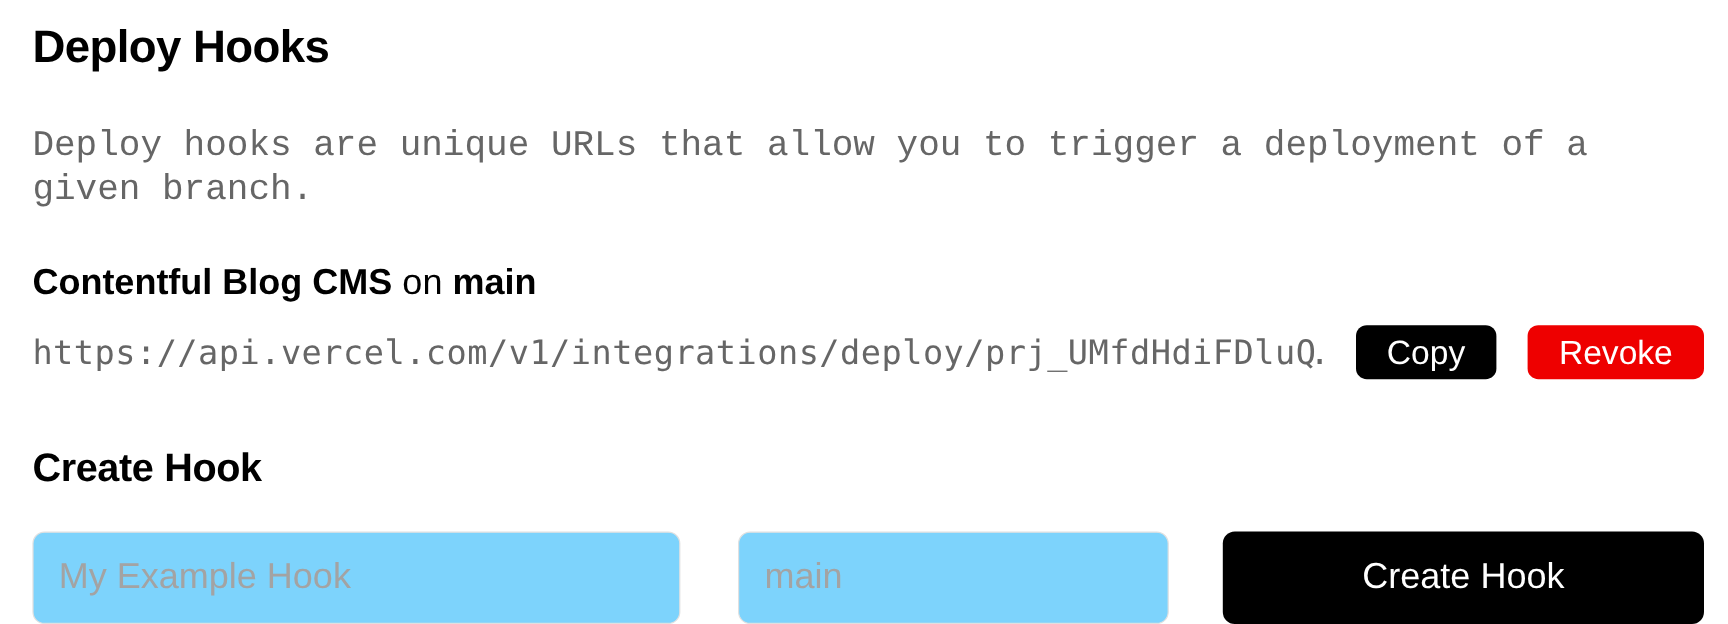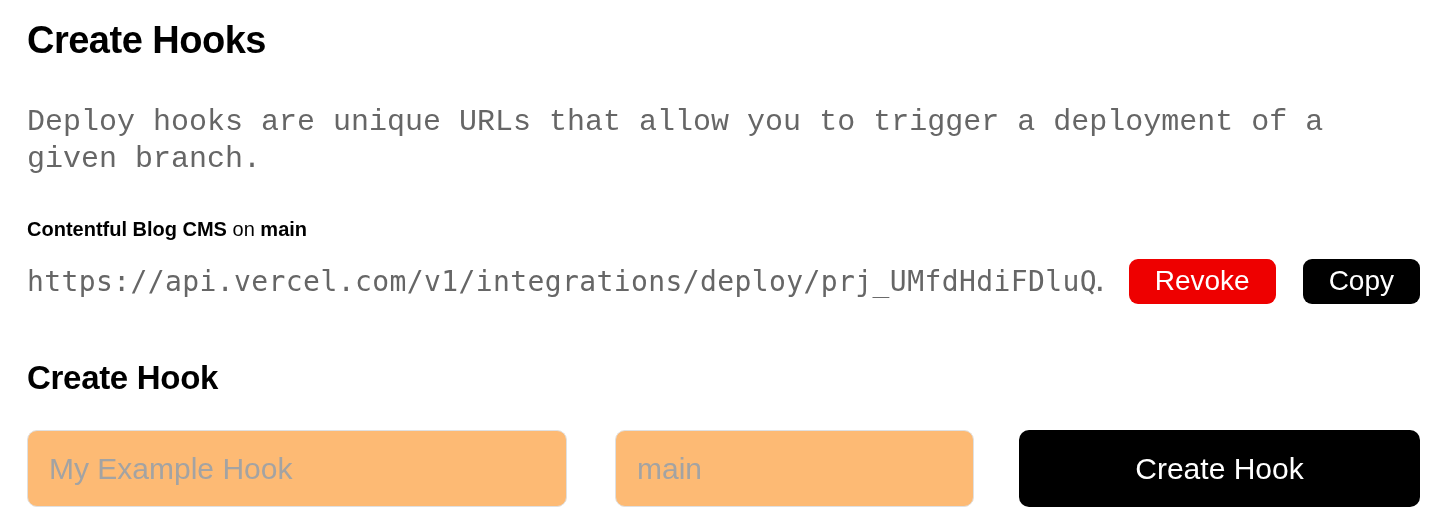--- a/index.html
+++ b/index.html
@@ -26,21 +26,21 @@
   .page-description{
     margin-top:40px;
     font-size:30px;
     font-weight:400;
     line-height:1.25;
     color:var(--muted);
     font-family:Liberation Mono, monospace;
   }
   .hook-title-row{
     margin-top:38px;
-    font-size:20px;
+    font-size:30px;
     line-height:1.25;
     color:#000;
   }
   .hook-title-row .bold{font-weight:700;}
   .hook-title-row .normal{font-weight:400;}
   .hook-url-row{
     margin-top:17px;
     display:flex;
     align-items:center;
     height:45px;
@@ -82,21 +82,21 @@
   }
   .create-row{
     margin-top:33px;
     display:flex;
     align-items:center;
   }
   .text-input{
     height:77px;
     border:1px solid var(--input-border);
     border-radius:10px;
-    background:#fdba74;
+    background:#7dd3fc;
     font-family:"Liberation Sans", sans-serif;
     font-size:30px;
     color:#000;
     padding:0 21px;
     outline:none;
   }
   .text-input::placeholder{color:var(--placeholder);opacity:1;}
   .hook-name-input{width:540px;}
   .branch-input{width:359px;margin-left:48px;}
   .create-btn{
@@ -109,34 +109,34 @@
     color:#fff;
     font-family:"Liberation Sans", sans-serif;
     font-size:30px;
     font-weight:500;
     cursor:pointer;
   }
 </style>
 </head>
 <body>
 
-<h1 class="page-title">Create Hooks</h1>
+<h1 class="page-title">Deploy Hooks</h1>
 
 <p class="page-description">Deploy hooks are unique URLs that allow you to trigger a deployment of a given branch.</p>
 
 <div class="hook-title-row">
   <span class="bold">Contentful Blog CMS</span>
   <span class="normal">on</span>
   <span class="bold">main</span>
 </div>
 
 <div class="hook-url-row">
   <span class="hook-url">https://api.vercel.com/v1/integrations/deploy/prj_UMfdHdiFDluQ…</span>
+  <button class="pill-btn copy-btn">Copy</button>
   <button class="pill-btn revoke-btn">Revoke</button>
-  <button class="pill-btn copy-btn">Copy</button>
 </div>
 
 <h2 class="create-heading">Create Hook</h2>
 
 <div class="create-row">
   <input class="text-input hook-name-input" type="text" placeholder="My Example Hook" style="">
   <input class="text-input branch-input" type="text" placeholder="main" style="">
   <button class="create-btn">Create Hook</button>
 </div>
 

